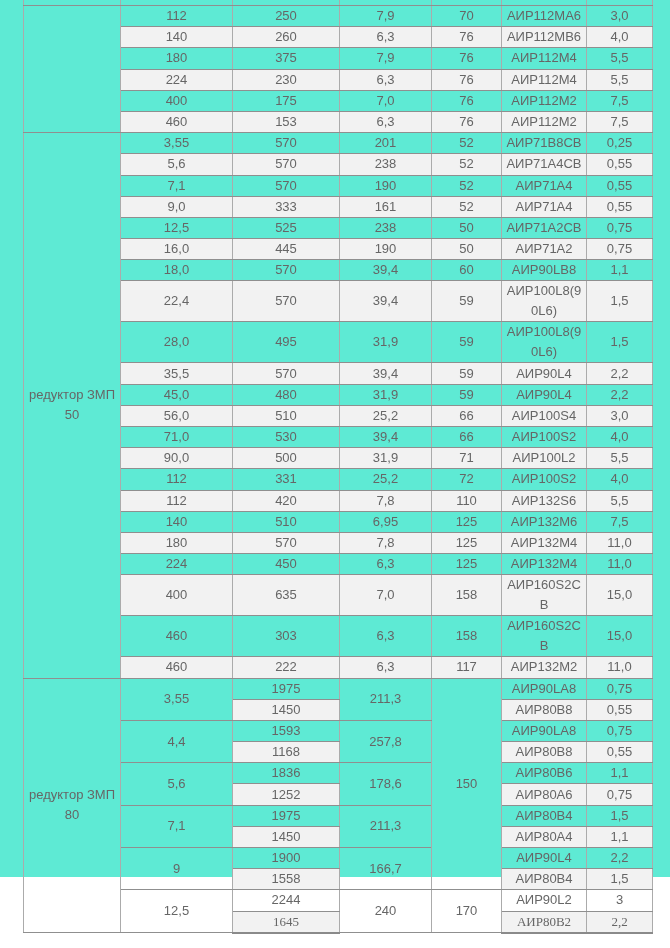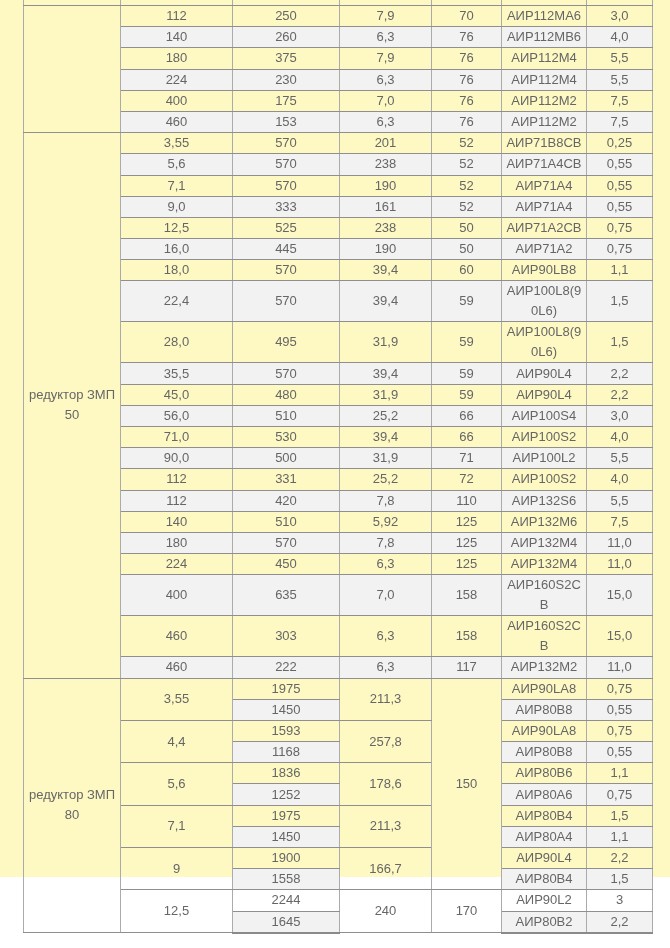--- a/index.html
+++ b/index.html
@@ -8,21 +8,21 @@
     background: #ffffff;
     width: 670px;
     height: 948px;
     overflow: hidden;
     font-family: "Liberation Sans", sans-serif;
   }
   .page {
     position: relative;
     width: 670px;
     height: 877px;
-    background: #fef9c3;
+    background: #5eead4;
   }
   table.spec {
     position: absolute;
     left: 23px;
     top: 0;
     border-collapse: collapse;
     table-layout: fixed;
     width: 629px;
   }
   col.c1 { width: 97px; }
@@ -50,21 +50,21 @@
   td.lbl { background: #f7f7f7; }
   td.span { background: #ffffff; }
   td.brk { word-break: break-all; }
   td.vtop { vertical-align: top; padding-top: 1px; }
   tr.sliver td {
     height: 5px;
     line-height: 5px;
     border-top: none;
     font-size: 1px;
   }
-  tr:last-child td { border-bottom: 2px solid #8a8a8a; }
+  tr:last-child td { border-bottom: 2px solid #8a8a8a; font-family: Liberation Serif, serif; }
 </style>
 </head>
 <body>
 
 <div class="page">
   <table class="spec">
     <colgroup>
       <col class="c1">
         <col class="c2">
         <col class="c3">
@@ -257,21 +257,21 @@
           <td>112</td>
           <td>420</td>
           <td>7,8</td>
           <td>110</td>
           <td class="brk">АИР132S6</td>
           <td>5,5</td>
         </tr>
         <tr>
           <td>140</td>
           <td>510</td>
-          <td>5,92</td>
+          <td>6,95</td>
           <td>125</td>
           <td class="brk">АИР132М6</td>
           <td>7,5</td>
         </tr>
         <tr class="shade">
           <td>180</td>
           <td>570</td>
           <td>7,8</td>
           <td>125</td>
           <td class="brk">АИР132М4</td>

